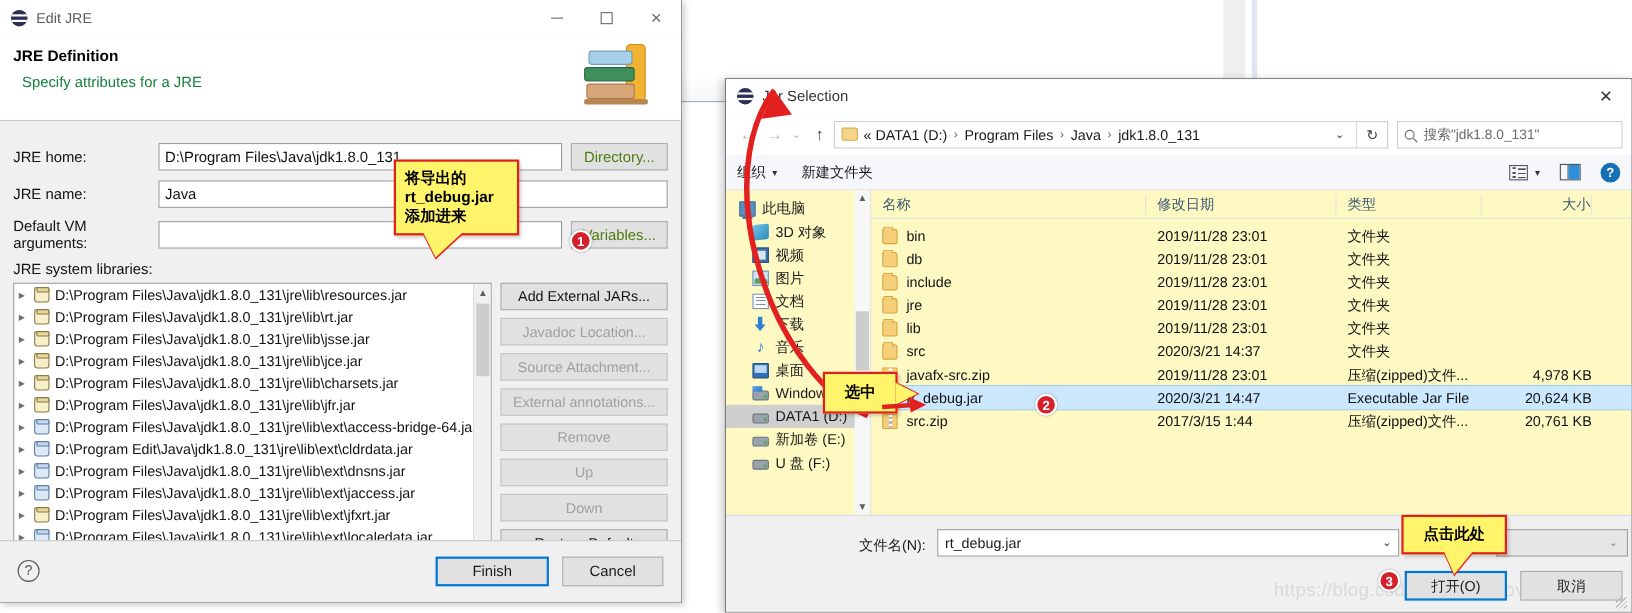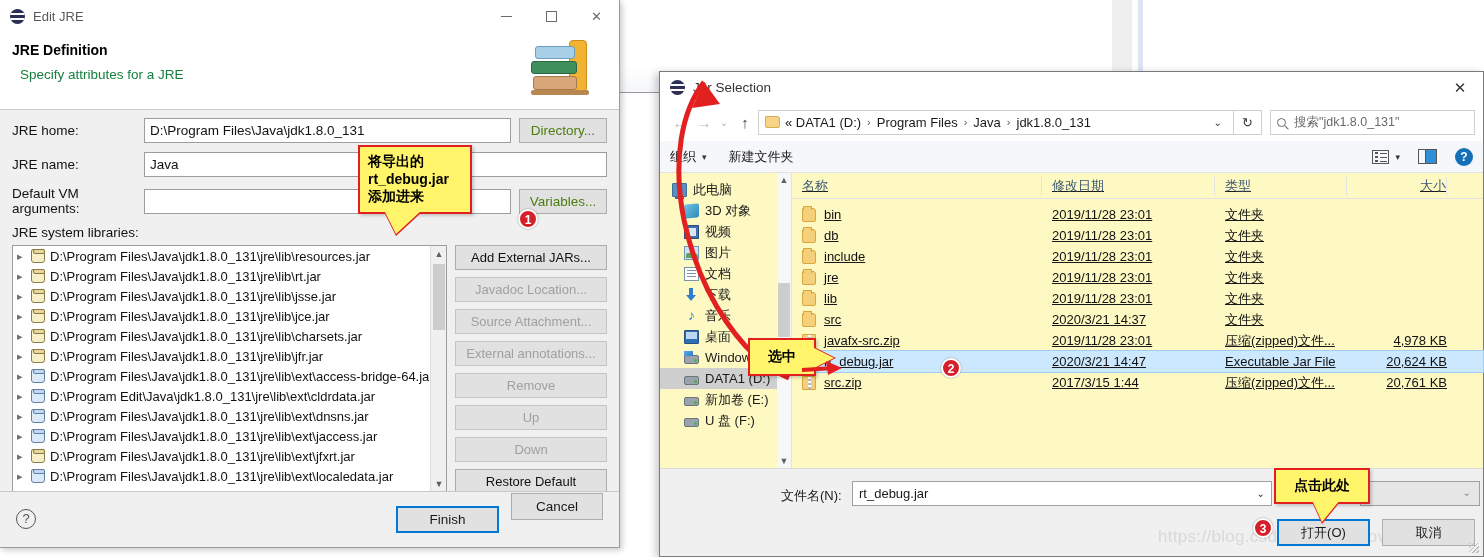--- a/index.html
+++ b/index.html
@@ -45,21 +45,21 @@
   
   #books { position:absolute; right:24px; top:6px; width:68px; height:62px; }
   .book { position:absolute; border-radius:3px; }
   .bk-blue  { left:8px;  top:8px;  width:40px; height:13px; background:#a8cfe8; border:1px solid #6a9dc0; }
   .bk-green { left:4px;  top:23px; width:46px; height:13px; background:#3f8f5d; border:1px solid #2a6a42; }
   .bk-brown { left:6px;  top:38px; width:44px; height:14px; background:#d8a678; border:1px solid #a57a4c; }
   .bk-tall  { left:42px; top:2px;  width:18px; height:52px; background:#f2b333; border:1px solid #c98c18;
               border-radius:4px; }
   .bk-base  { left:4px;  top:52px; width:58px; height:5px;  background:#b8864f; border-radius:2px; }
 
-  #ejre-body { padding:8px 12px 0 12px; }
+  #ejre-body { padding:20px 12px 0 12px; }
   .frow { display:flex; align-items:center; margin-bottom:9px; }
   .flabel { width:132px; font-size:13.5px; color:#111; flex:none; }
   .finput { flex:1; height:25px; background:#fff; border:1px solid #9d9d9d;
             padding:0 5px; line-height:23px; font-size:13.5px; color:#111; overflow:hidden;
             white-space:nowrap; }
   .fbtn { width:88px; height:25px; margin-left:8px; background:#e1e1e1; border:1px solid #adadad;
           font-size:13.5px; color:#4d7c0f; display:flex; align-items:center; justify-content:center; flex:none; }
   #lib-label { font-size:13.5px; color:#111; margin:4px 0 5px 0; }
 
   #lib-area { display:flex; }
@@ -85,21 +85,21 @@
   .sbtn { width:152px; height:25px; margin-bottom:7px; background:#e1e1e1; border:1px solid #adadad;
           font-size:13px; color:#111; display:flex; align-items:center; justify-content:center; }
   .sbtn.disabled { color:#a0a0a0; border-color:#c4c4c4; }
 
   #ejre-footer { position:absolute; left:0; bottom:0; width:100%; height:56px;
                  border-top:1px solid #c8c8c8; background:#f0f0f0; }
   #help-q { position:absolute; left:16px; top:17px; width:20px; height:20px; border:1.6px solid #555;
             border-radius:50%; color:#555; font-size:13px; text-align:center; line-height:17px; }
   #finish-btn { position:absolute; right:120px; top:14px; width:103px; height:27px; background:#e1e1e1;
             border:2px solid #0078d7; font-size:13.5px; display:flex; align-items:center; justify-content:center; }
-  #cancel-btn { position:absolute; right:16px; top:1px; width:92px; height:27px; background:#e1e1e1;
+  #cancel-btn { position:absolute; right:16px; top:14px; width:92px; height:27px; background:#e1e1e1;
             border:1px solid #adadad; font-size:13.5px; display:flex; align-items:center; justify-content:center; }
 
   
   #jar-sel {
     position:absolute; left:659px; top:71px; width:825px; height:486px;
     background:#f0f0f0; border:1px solid #7a7a7a;
     box-shadow:-3px 2px 8px rgba(0,0,0,.22);
   }
   #js-titlebar { height:31px; background:#ffffff; display:flex; align-items:center; position:relative; }
   #js-title { margin-left:8px; color:#333; font-size:13.5px; }
@@ -173,21 +173,21 @@
                    background:#4caf50; border-radius:50%; }
   .ic-drv.win::before { content:""; position:absolute; left:-1px; top:-5px; width:9px; height:5px;
                    background:linear-gradient(135deg,#5ea7e0,#2f7fd0); }
   #js-nav-scroll { position:absolute; right:0; top:0; width:14px; height:100%; background:#f7f7f7; }
   #js-nav-scroll .thumb { position:absolute; left:1px; top:110px; width:12px; height:54px; background:#cdcdcd; }
   #js-nav-scroll .uparr { position:absolute; top:0; left:0; width:14px; height:14px; text-align:center;
                           font-size:9px; color:#606060; line-height:14px; }
   #js-nav-scroll .dnarr { position:absolute; bottom:0; left:0; width:14px; height:14px; text-align:center;
                           font-size:9px; color:#606060; line-height:14px; }
 
-  #js-files { flex:1; position:relative;text-decoration:underline; }
+  #js-files { flex:1; position:relative; }
   #fhead { display:flex; height:26px; border-bottom:1px solid #e2e2e2; font-size:13px; color:#3d5a73;
            align-items:center; }
   #fhead > div { padding-left:10px; height:18px; display:flex; align-items:center;
                  border-right:1px solid #e2e2e2; }
   .c-name { width:250px; }
   .c-date { width:173px; }
   .c-type { width:132px; }
   .c-size { width:100px; justify-content:flex-end !important; padding-right:0 !important; }
   .frow2 { display:flex; height:21px; align-items:center; font-size:13px; color:#111; }
   .frow2.sel { background:#cce8ff; outline:1px solid #9ecdf0; }

